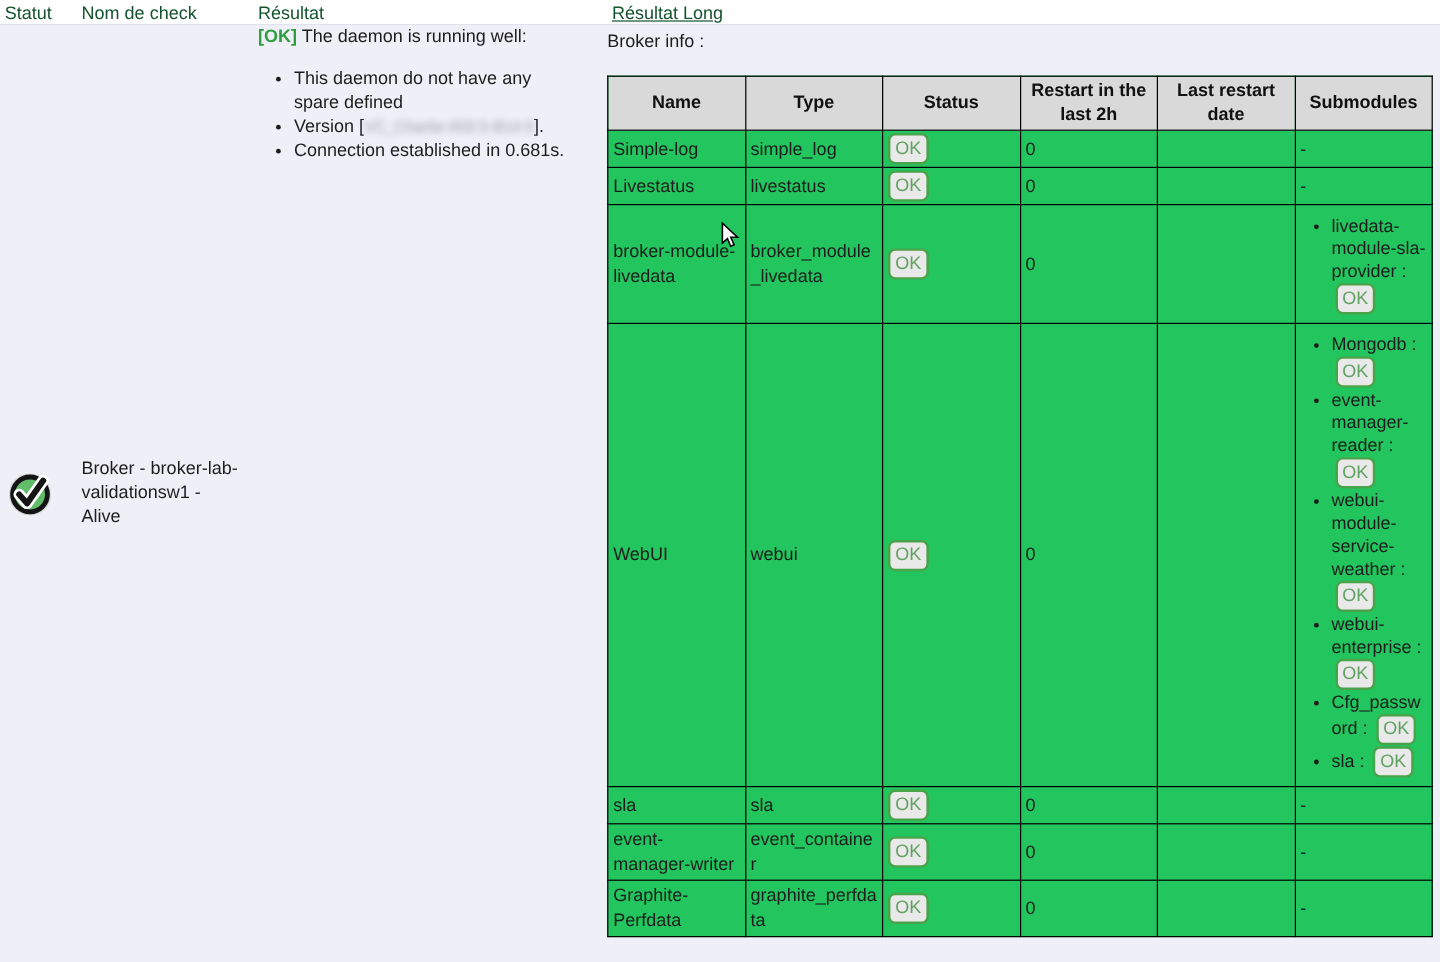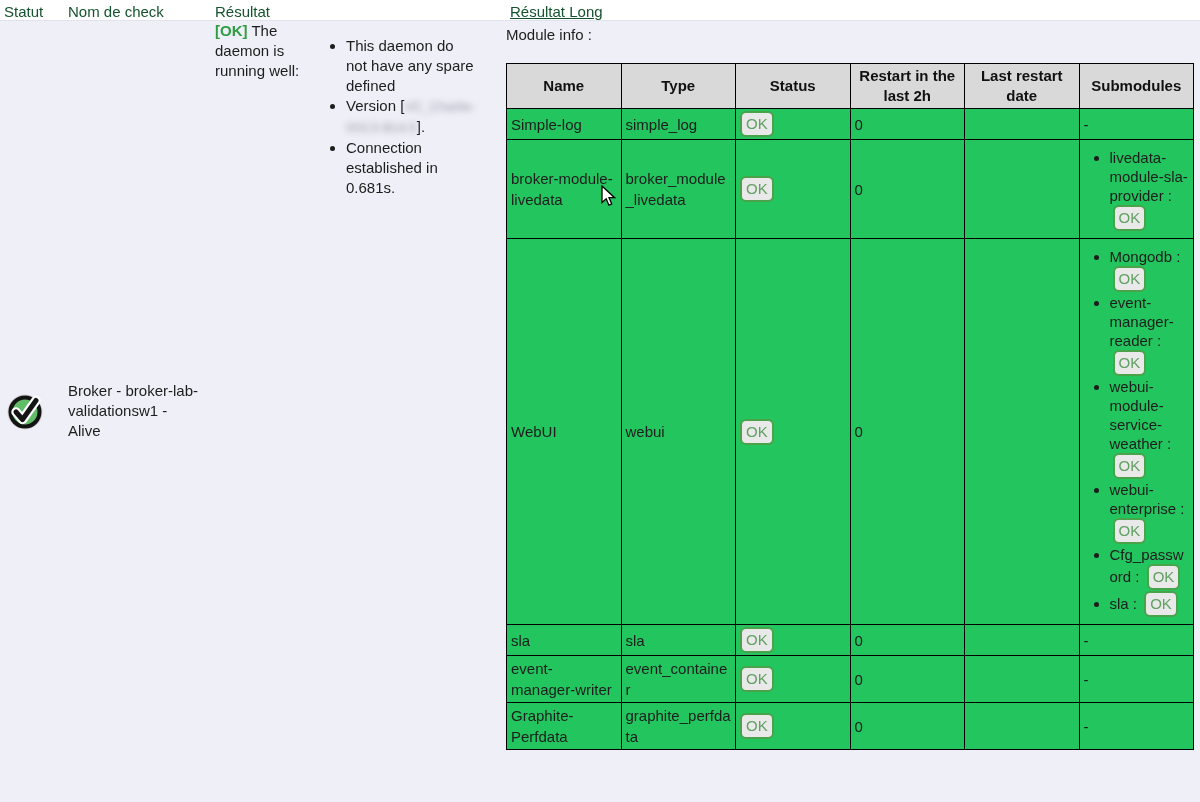--- a/index.html
+++ b/index.html
@@ -32,21 +32,21 @@
   .main-row { display: flex; height: 780px; align-items: stretch; }
   .cell-status {
     width: 64px; display: flex; align-items: center; justify-content: flex-start;
     padding-left: 6px;
   }
   .cell-name {
     width: 147px; display: flex; align-items: center;
     padding: 0 10px 0 4px; line-height: 20px;
   }
   .cell-result {
-    width: 295px; display: flex; flex-direction: row; justify-content: flex-start;
+    width: 295px; display: flex; flex-direction: column; justify-content: flex-start;
     padding: 0 28px 0 4px; line-height: 20px;
   }
   .cell-long { flex: 1; padding: 4px 2px 0 0; }
 
   .ok-tag { color: #2e9e41; font-weight: 700; }
   .result-bullets { margin-top: 15px; padding-left: 30px; }
   .result-bullets li { margin: 0; line-height: 20px; }
   .redacted {
     filter: blur(3px);
     color: #9a9aa6;
@@ -142,21 +142,21 @@
   <div class="cell-result">
     <div><span class="ok-tag">[OK]</span><span> The daemon is running well:</span></div>
     <ul class="result-bullets">
       <li>This daemon do not have any spare defined</li>
       <li><span>Version [</span><span class="redacted">VC_Charlie-003.5-B14.5</span><span>].</span></li>
       <li>Connection established in 0.681s.</li>
     </ul>
   </div>
 
   <div class="cell-long">
-    <div class="module-info">Module info :</div>
+    <div class="module-info">Broker info :</div>
 
     <table class="module-table">
       <colgroup>
           <col>
           <col>
           <col>
           <col>
           <col>
           <col>
         </colgroup>
@@ -167,20 +167,28 @@
           <th>Status</th>
           <th>Restart in the last 2h</th>
           <th>Last restart date</th>
           <th>Submodules</th>
         </tr>
       </thead>
       <tbody>
         <tr class="r-small">
           <td>Simple-log</td>
           <td>simple_log</td>
+          <td><span class="ok-badge">OK</span></td>
+          <td>0</td>
+          <td></td>
+          <td>-</td>
+        </tr>
+        <tr class="r-small">
+          <td>Livestatus</td>
+          <td>livestatus</td>
           <td><span class="ok-badge">OK</span></td>
           <td>0</td>
           <td></td>
           <td>-</td>
         </tr>
         <tr class="r-broker">
           <td>broker-module-livedata</td>
           <td>broker_module_livedata</td>
           <td><span class="ok-badge">OK</span></td>
           <td>0</td>

